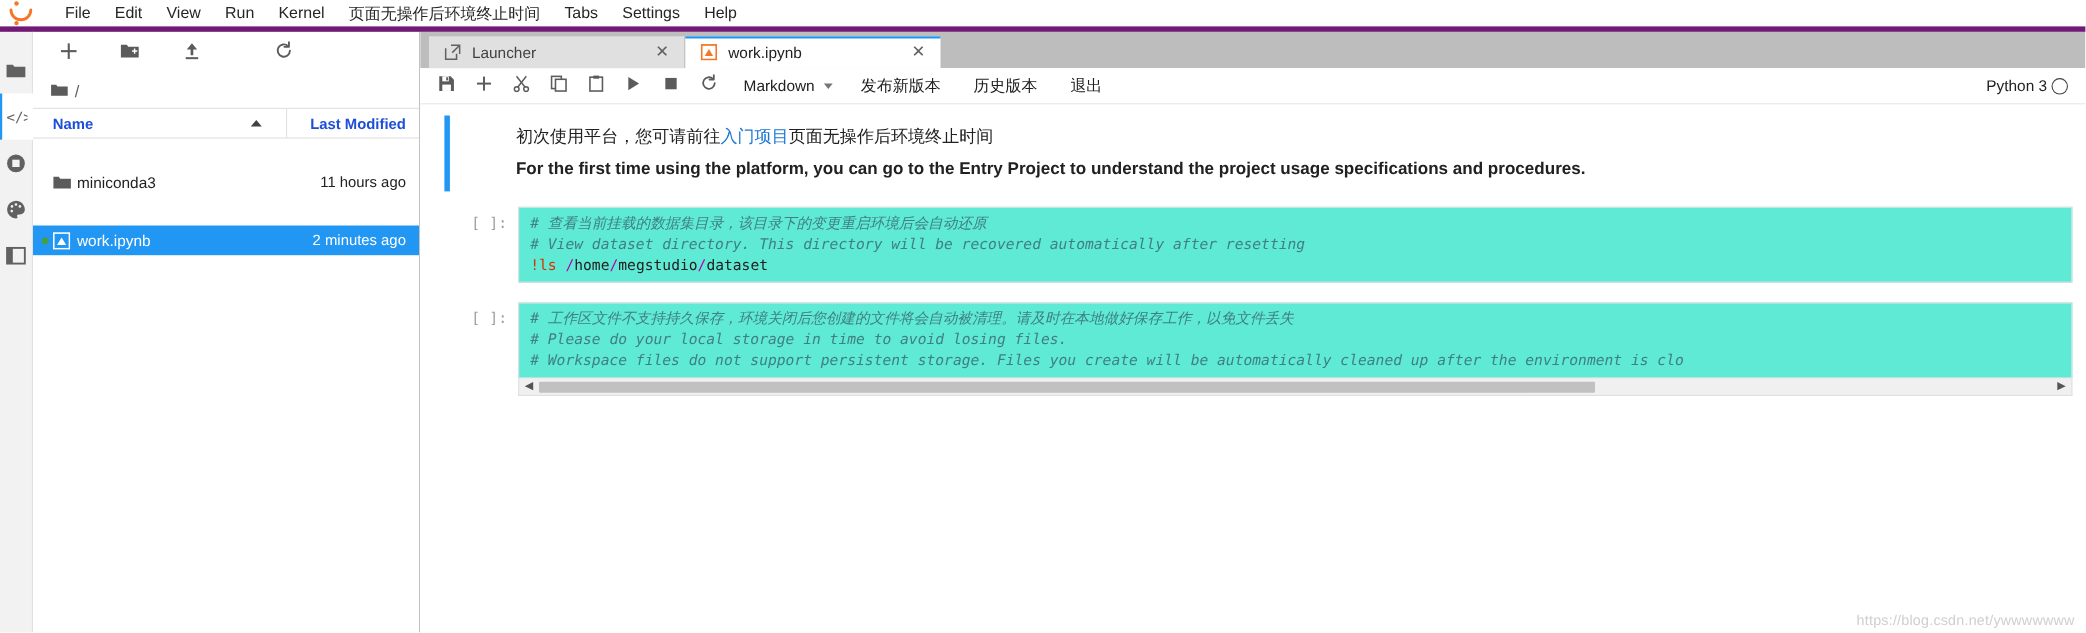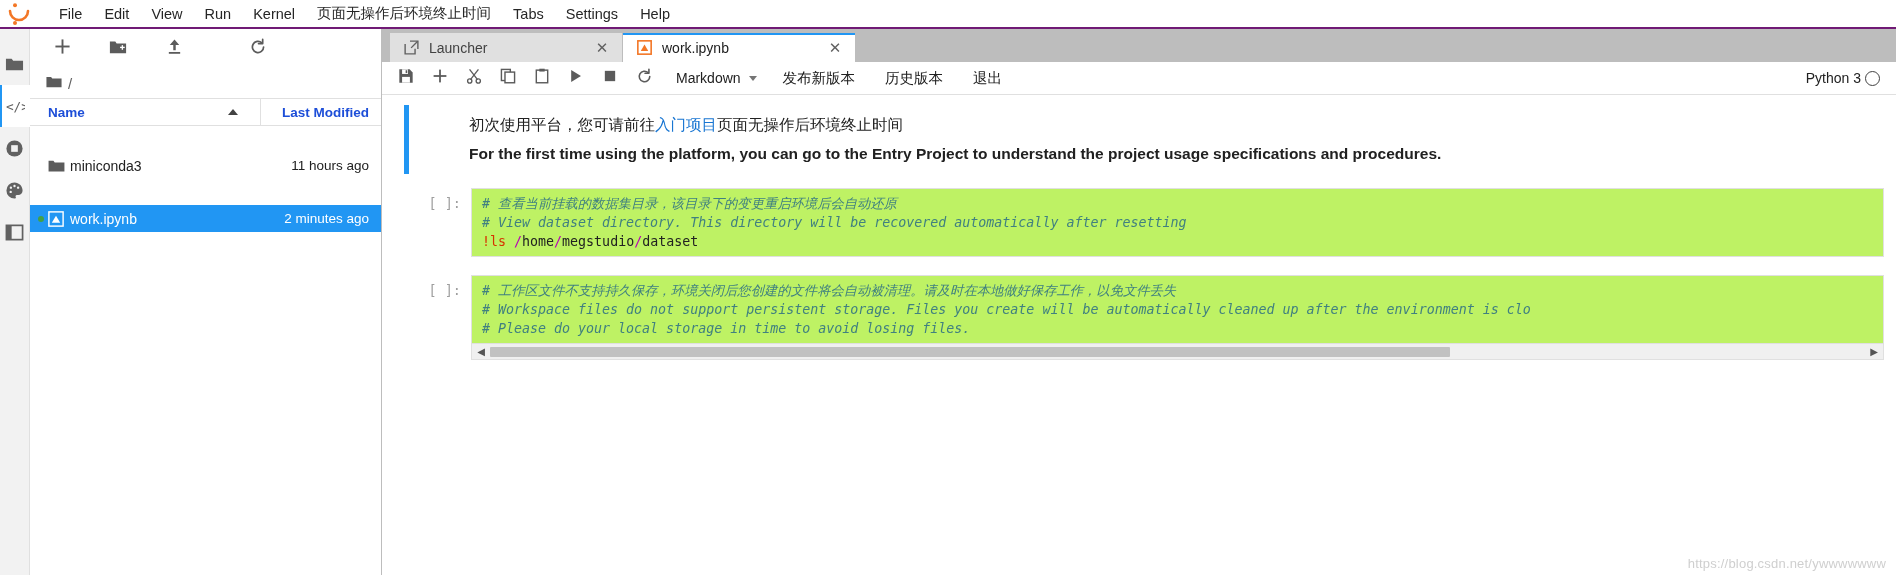--- a/index.html
+++ b/index.html
@@ -9,21 +9,21 @@
     overflow: hidden;
     background: #ffffff;
     font-family: "Liberation Sans", "DejaVu Sans", sans-serif;
     -webkit-font-smoothing: antialiased;
   }
 
   
   .menubar {
     height: 29px;
     background: #ffffff;
-    border-bottom: 2px solid #701a75;
+    border-bottom: 5px solid #701a75;
     display: flex;
     align-items: center;
     padding-left: 8px;
     text-align: right;
   }
   .jp-logo {
     width: 28px; height: 24px;
     position: relative;
     margin-right: 12px;
     flex: 0 0 auto;
@@ -326,21 +326,21 @@
     color: #212121;
     line-height: 1.85;
     min-width: 0;
   }
   .md-body a { color: #1976d2; text-decoration: none; text-align: center; }
   .md-line-cn { font-size: 15.5px; white-space: nowrap; }
   .md-line-en { font-size: 15.5px; font-weight: bold; white-space: nowrap; }
 
   .code-area {
     flex: 1 1 auto;
-    background: #bef264;
+    background: #5eead4;
     border: 1px solid #e0e0e0;
     padding: 5px 8px 5px 10px;
     font-family: "DejaVu Sans Mono", "Liberation Mono", monospace;
     font-size: 13.3px;
     line-height: 19px;
     color: #212121;
     min-width: 0;
     overflow: hidden;
     white-space: nowrap;
   }
@@ -659,22 +659,22 @@
           <div class="cmt"># View dataset directory. This directory will be recovered automatically after resetting</div>
           <div><span class="bang">!ls </span><span class="op">/</span><span>home</span><span class="op">/</span><span>megstudio</span><span class="op">/</span><span>dataset</span></div>
         </div>
       </div>
 
       <div class="cell" style="margin-top:18px; margin-bottom:0;">
         <div class="cell-bar"></div>
         <div class="prompt">[ ]:</div>
         <div class="code-area" style="margin-right:12px;">
           <div class="cmt"># 工作区文件不支持持久保存，环境关闭后您创建的文件将会自动被清理。请及时在本地做好保存工作，以免文件丢失</div>
+          <div class="cmt"># Please do your local storage in time to avoid losing files.</div>
           <div class="cmt"># Workspace files do not support persistent storage. Files you create will be automatically cleaned up after the environment is clo</div>
-          <div class="cmt"># Please do your local storage in time to avoid losing files.</div>
         </div>
       </div>
 
       <div class="hscroll">
         <div class="hscroll-arrow" style="position:absolute;left:2px;">◀</div>
         <div class="hscroll-thumb"></div>
         <div class="hscroll-arrow" style="position:absolute;right:2px;">▶</div>
       </div>
 
       <div class="watermark">https://blog.csdn.net/ywwwwwww</div>

